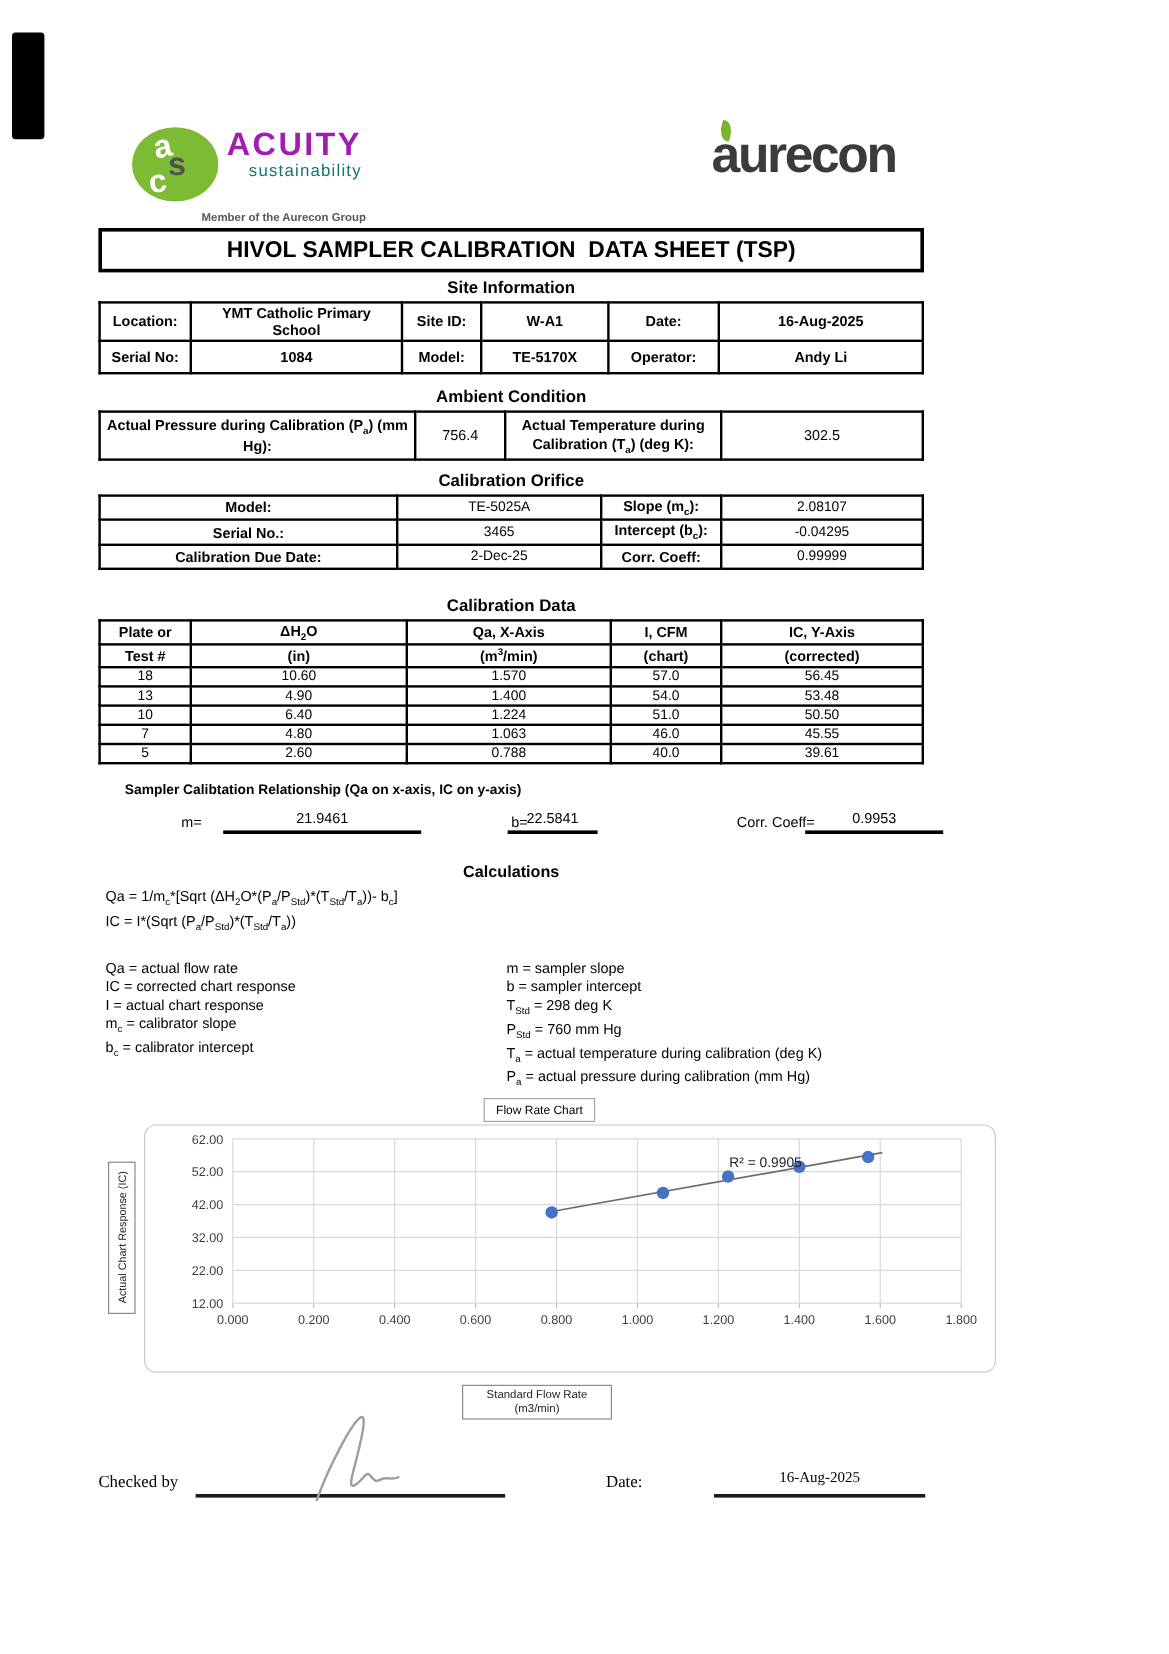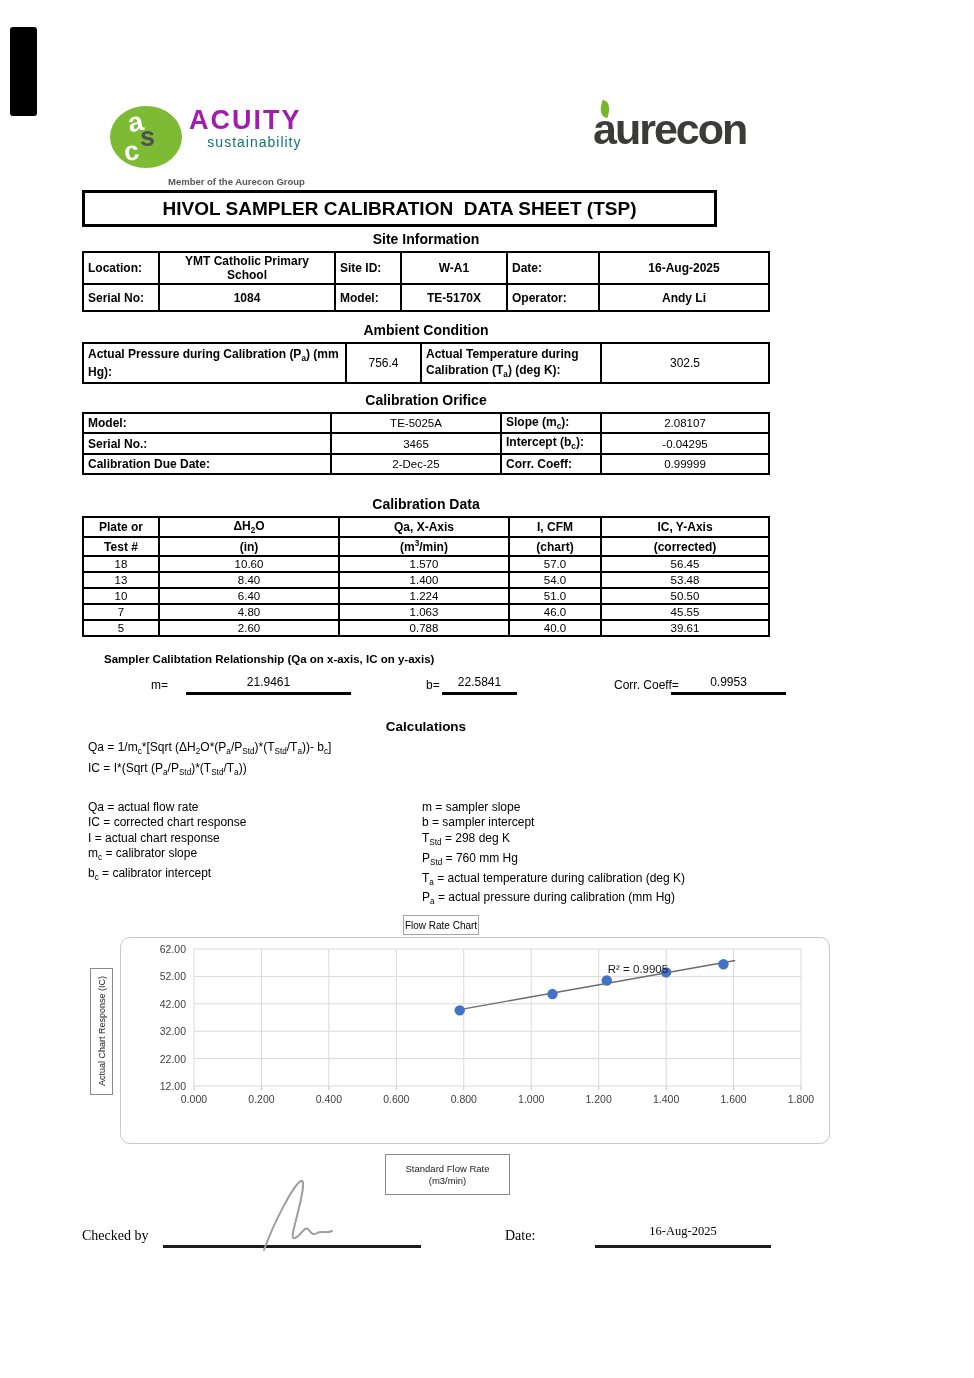--- a/index.html
+++ b/index.html
@@ -21,29 +21,29 @@
   .acuity-text { margin-left: 7px; text-align: right; }
   .acuity-name { color: #a21caf; font-weight: bold; font-size: 27px; letter-spacing: 2px; line-height: 1.05; }
   .acuity-tag { color: #0f766e; font-size: 14px; letter-spacing: 1px; }
   .acuity-member { font-size: 9.5px; font-weight: bold; color: #55575a; margin: 8px 0 0 58px; }
   .aurecon-wrap { left: 593px; top: 108px; }
   .aurecon-name { font-weight: bold; font-size: 43px; letter-spacing: -2px; color: #3b3b3a; line-height: 1; }
   .leaf { position: absolute; left: 7px; top: -7px; width: 10px; height: 16px; background: #76B82A;
           border-radius: 0 80% 0 80%; transform: rotate(18deg); }
 
   
-  .titlebox { left: 82px; top: 190px; width: 635px; height: 37px; border: 3px solid #000;
+  .titlebox { left: 82px; top: 190px; width: 688px; height: 37px; border: 3px solid #000;
               display: flex; align-items: center; justify-content: center;
               font-weight: bold; font-size: 19px; white-space: pre; }
 
   .sec { left: 82px; width: 688px; }
   .sec-h { text-align: center; font-weight: bold; font-size: 14px; margin-bottom: 4px; }
   table { width: 100%; border-collapse: collapse; table-layout: fixed; }
   td { border: 2px solid #000; vertical-align: middle; padding: 1px 4px; }
-  .lab { font-weight: bold; text-align: left; font-size: 12px; }
+  .lab { font-weight: bold; text-align: center; font-size: 12px; }
   .val { text-align: center; font-size: 12px; }
   .site td { height: 27px; font-weight: bold; }
   .ambient td { height: 40px; }
   .ambient .lab { font-size: 12px; line-height: 1.35; }
   .orifice td { height: 20px; }
   .orifice .val { font-size: 11.5px; }
   .caldata td { text-align: center; }
   .caldata .hd { font-weight: bold; font-size: 12px; height: 19px; }
   .caldata .dt { font-size: 11.5px; height: 16px; }
   sub { font-size: 68%; }
@@ -57,27 +57,27 @@
 
   .sec-calc { top: 719px; position: absolute; }
   .calc-h { text-align: center; font-weight: bold; font-size: 13.5px; margin-bottom: 5px; }
   .formula { font-size: 12px; line-height: 17px; margin-left: 6px; }
   .legend { display: flex; margin-top: 18px; }
   .leg-col-l { width: 334px; margin-left: 6px; }
   .leg-col-r { flex: 1; }
   .leg-line { font-size: 12px; line-height: 15.5px; }
 
   
-  .chart-label { left: 403px; top: 915px; width: 76px; height: 20px; border: 1px solid #a6a6a6;
+  .chart-label { left: 403px; top: 915px; width: 93px; height: 20px; border: 1px solid #a6a6a6;
                  display: flex; align-items: center; justify-content: center; font-size: 10px; }
   .chart-box { left: 120px; top: 937px; width: 710px; height: 207px; border: 1px solid #c8c8c8; border-radius: 10px; }
   .ylabel-box { left: 90px; top: 968px; width: 23px; height: 127px; border: 1px solid #8a8a8a;
                 display: flex; align-items: center; justify-content: center; }
   .ylabel-box span { writing-mode: vertical-rl; transform: rotate(180deg); font-size: 9px; color: #222; white-space: nowrap; }
-  .xlabel-box { left: 385px; top: 1154px; width: 125px; height: 41px; border: 1px solid #8a8a8a;
+  .xlabel-box { left: 385px; top: 1154px; width: 125px; height: 29px; border: 1px solid #8a8a8a;
                 display: flex; flex-direction: column; align-items: center; justify-content: center;
                 font-size: 9.5px; line-height: 1.25; color: #222; }
   .tick { font-size: 10.5px; fill: #3f3f3f; font-family: "Liberation Sans", sans-serif; }
   .r2 { font-size: 11.5px; fill: #1a1a1a; font-family: "Liberation Sans", sans-serif; }
 
   
   .serif { font-family: "Liberation Serif", serif; }
   .checked-by { left: 82px; top: 1228px; font-size: 14px; }
   .sig-line { left: 163px; top: 1222px; width: 258px; height: 26px; border-bottom: 3px solid #1c1c1c; }
   .signature { left: 242px; top: 1176px; }
@@ -223,21 +223,21 @@
     </tr>
     <tr>
       <td class="dt">18</td>
       <td class="dt">10.60</td>
       <td class="dt">1.570</td>
       <td class="dt">57.0</td>
       <td class="dt">56.45</td>
     </tr>
     <tr>
       <td class="dt">13</td>
-      <td class="dt">8.40</td>
+      <td class="dt">4.90</td>
       <td class="dt">1.400</td>
       <td class="dt">54.0</td>
       <td class="dt">53.48</td>
     </tr>
     <tr>
       <td class="dt">10</td>
       <td class="dt">6.40</td>
       <td class="dt">1.224</td>
       <td class="dt">51.0</td>
       <td class="dt">50.50</td>
@@ -258,21 +258,21 @@
     </tr>
   </tbody>
     </table>
 </div>
 
 <div class="abs sec sec-rel">
   <div class="rel-label">Sampler Calibtation Relationship (Qa on x-axis, IC on y-axis)</div>
   <span class="rel-item-label" style="left:53px">m=</span>
   <span class="rel-line" style="left:88px; width:165px">21.9461</span>
   <span class="rel-item-label" style="left:328px">b=</span>
-  <span class="rel-line" style="left:344px; width:75px">22.5841</span>
+  <span class="rel-line" style="left:325px; width:75px">22.5841</span>
   <span class="rel-item-label" style="left:516px">Corr. Coeff=</span>
   <span class="rel-line" style="left:573px; width:115px">0.9953</span>
 </div>
 
 <div class="abs sec sec-calc">
   <div class="calc-h">Calculations</div>
   <div class="formula">Qa = 1/m<sub>c</sub>*[Sqrt (ΔH<sub>2</sub>O*(P<sub>a</sub>/P<sub>Std</sub>)*(T<sub>Std</sub>/T<sub>a</sub>))- b<sub>c</sub>]</div>
   <div class="formula">IC = I*(Sqrt (P<sub>a</sub>/P<sub>Std</sub>)*(T<sub>Std</sub>/T<sub>a</sub>))</div>
   <div class="legend">
     <div class="leg-col-l">

